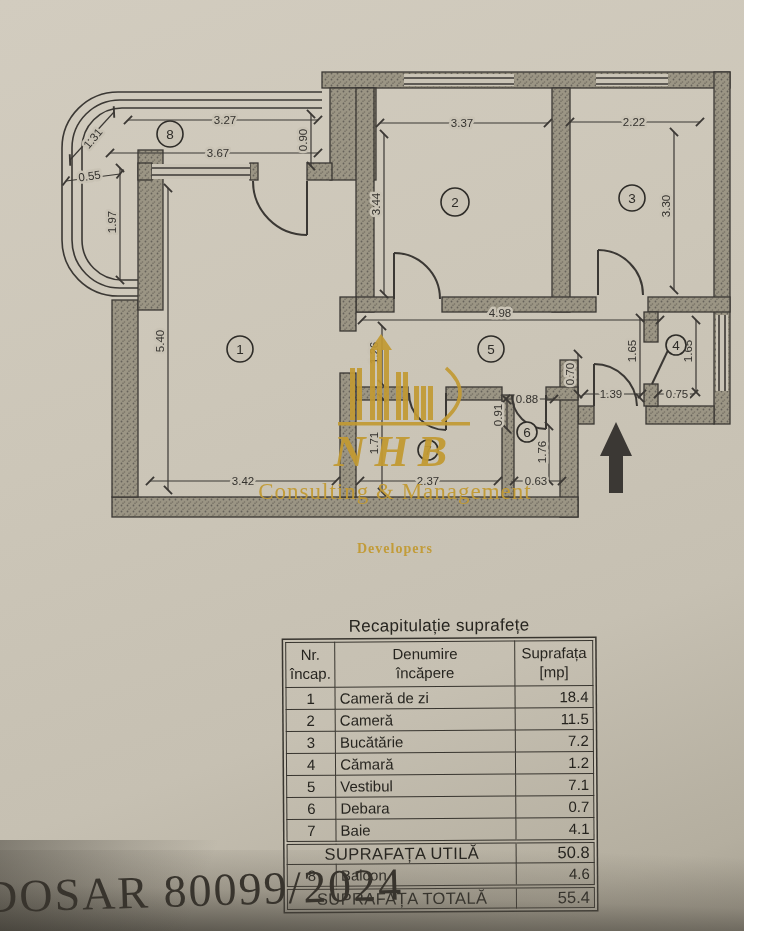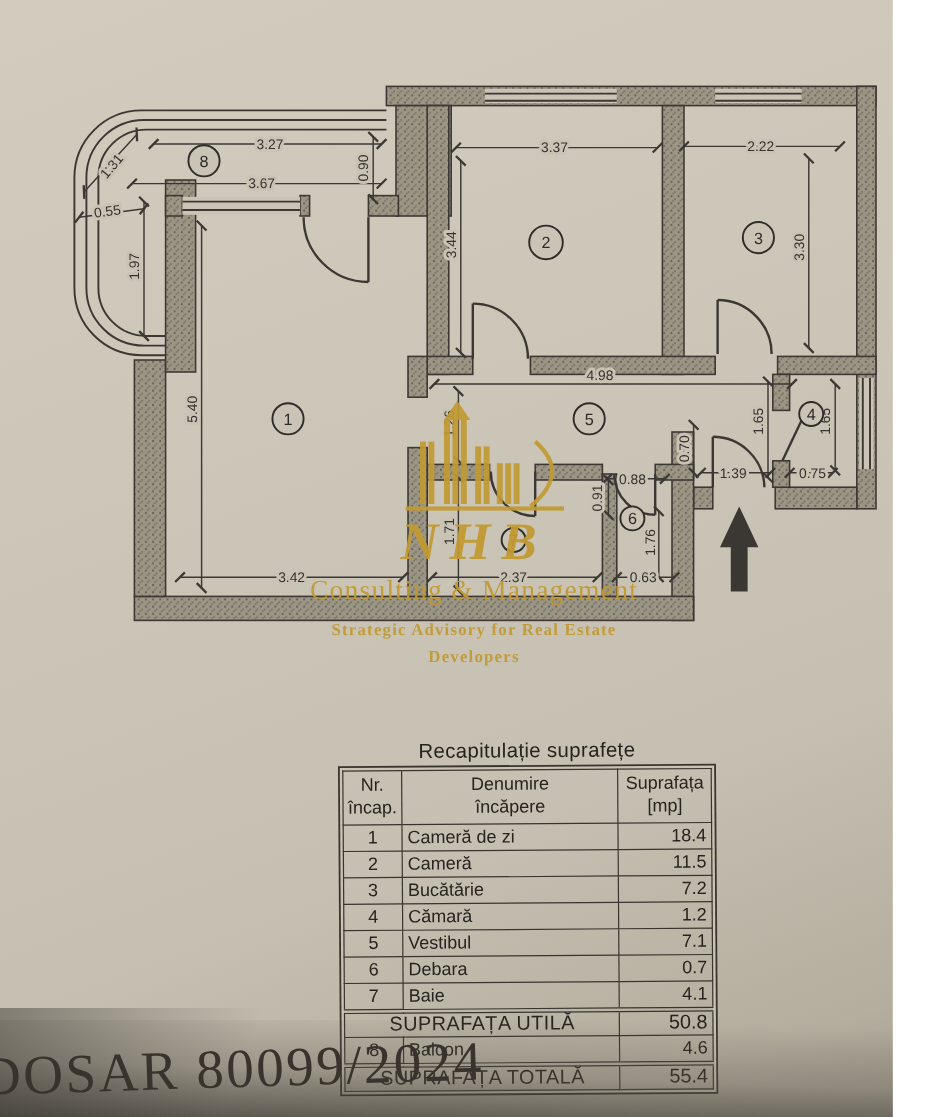--- a/index.html
+++ b/index.html
@@ -229,21 +229,20 @@
       <rect x="421" y="386" width="5" height="34"></rect>
       <rect x="428" y="386" width="5" height="34"></rect>
       <rect x="338" y="422" width="132" height="3.5"></rect>
       <path d="M446,368 q30,26 -4,54" stroke="#c29a33" stroke-width="3.5" fill="none"></path>
     </g>
   </svg>
 
   
   <div class="watermark wm-nhb">NHB</div>
   <div class="watermark wm-line1">Consulting &amp; Management</div>
-  <div class="watermark wm-line2">Strategic Advisory for Real Estate</div>
   <div class="watermark wm-line3">Developers</div>
 
   
   <div class="table-wrap">
     <div class="table-title">Recapitulație suprafețe</div>
     <table class="areas">
       <thead>
         <tr>
           <th>
             <div>Nr.</div>

